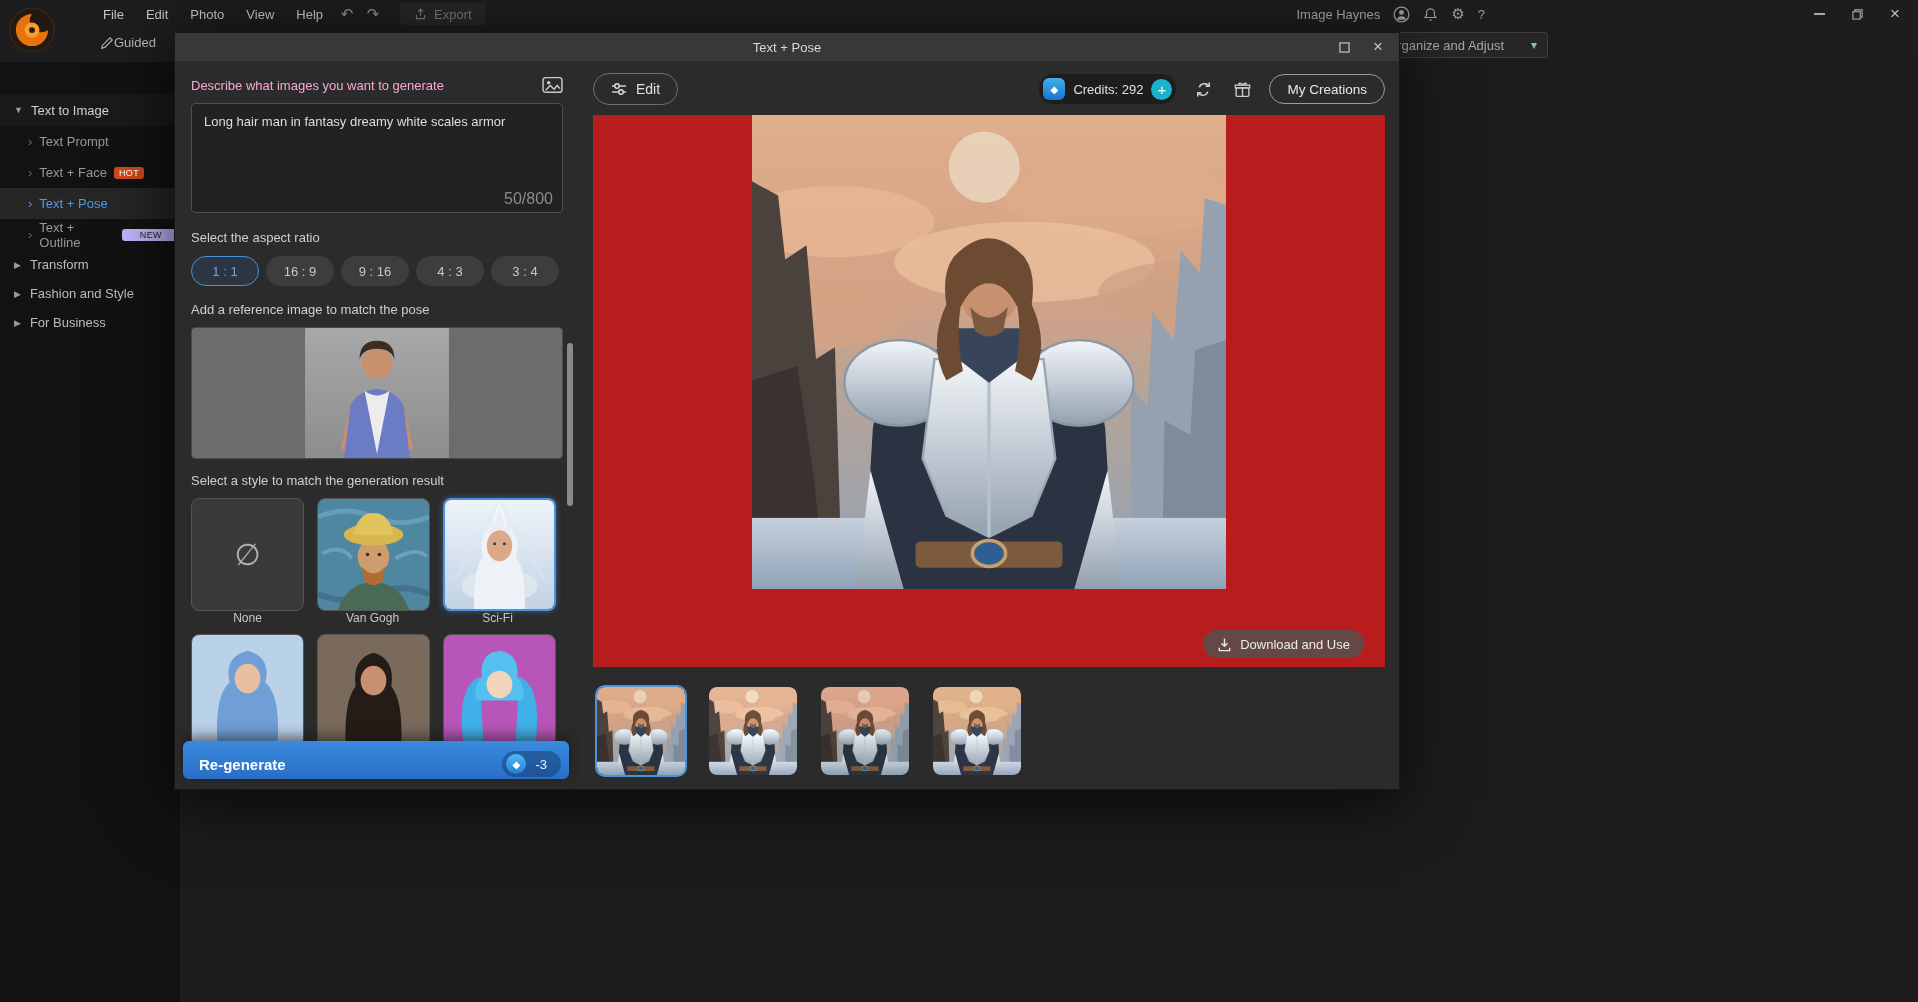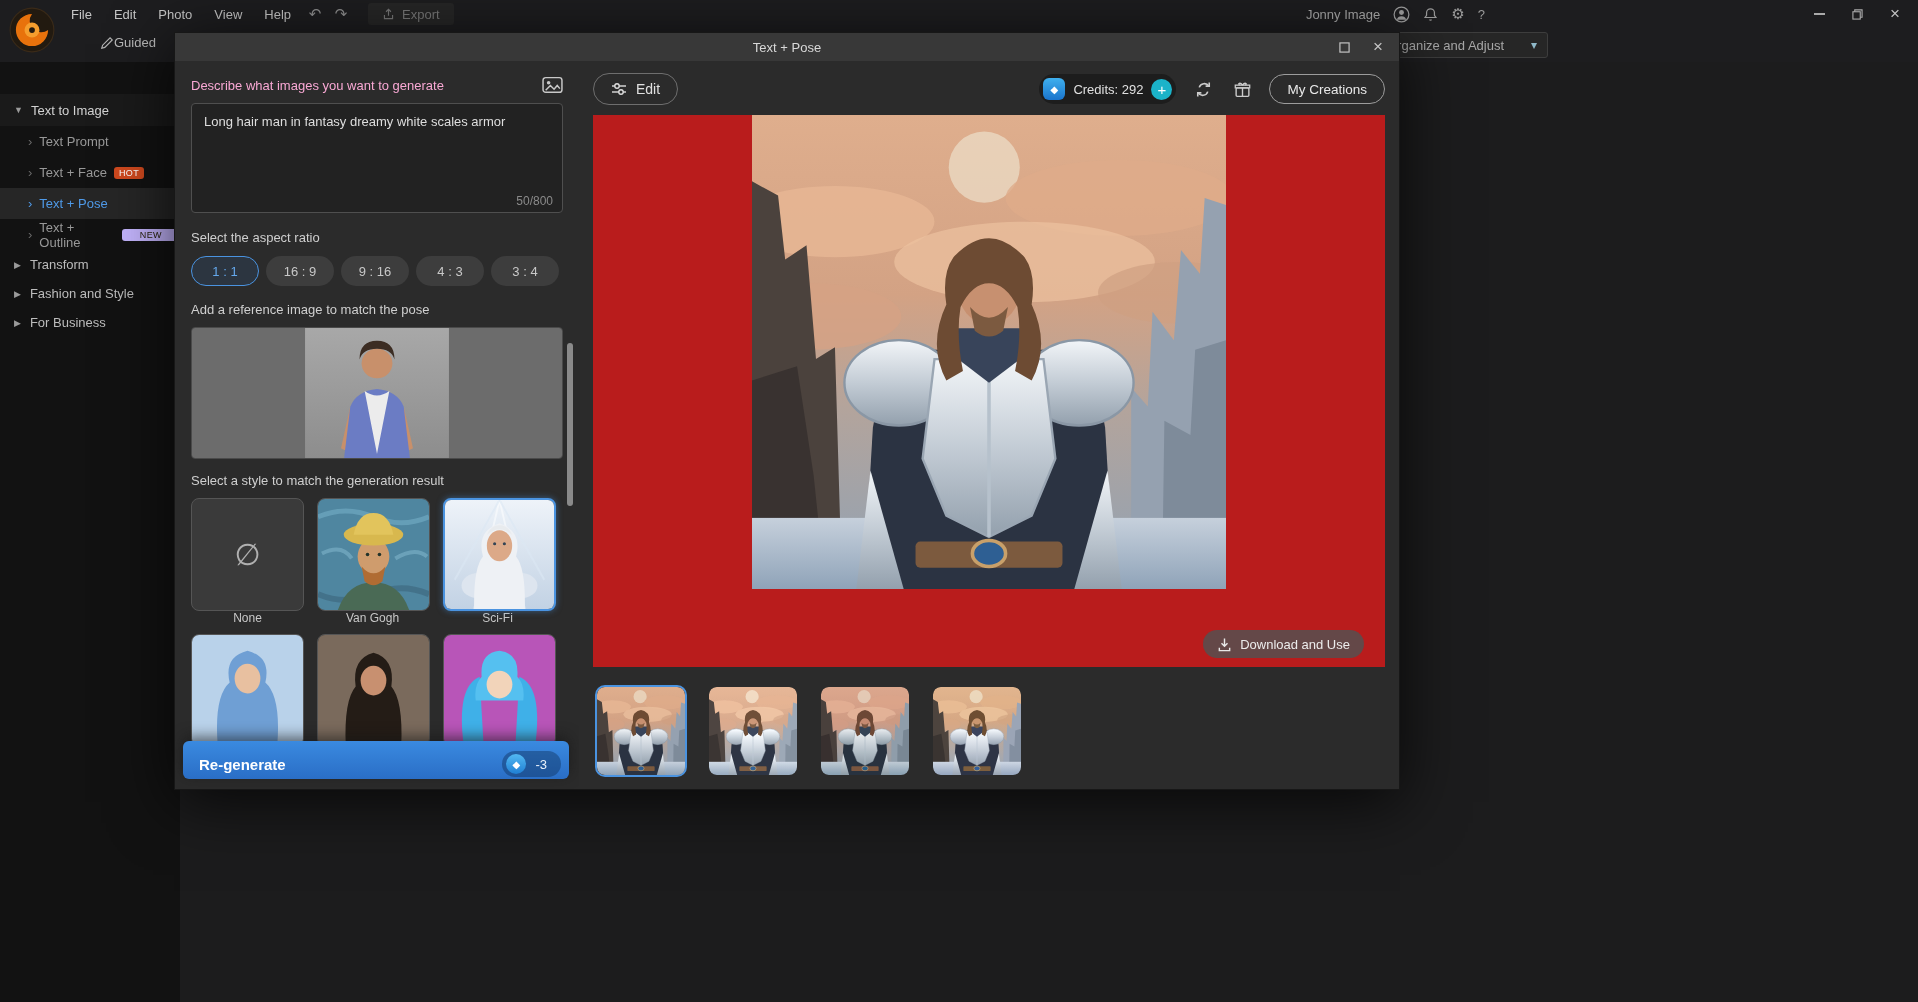--- a/index.html
+++ b/index.html
@@ -1,21 +1,21 @@
 <!DOCTYPE html>
 <html><head>
 <meta charset="utf-8">
 <style>
   * { margin:0; padding:0; box-sizing:border-box; }
   html,body { width:1918px; height:1002px; }
   body { background:#151515; font-family:"Liberation Sans",sans-serif; color:#ccc; position:relative; overflow:hidden; font-size:13px; }
   svg { display:block; }
 
   
-  .menubar { position:absolute; top:0; left:0; width:100%; height:28px; background:#1d1d1f; display:flex; align-items:center; padding-left:60px; z-index:5; }
+  .menubar { position:absolute; top:0; left:0; width:100%; height:28px; background:#1d1d1f; display:flex; align-items:center; padding-left:92px; z-index:5; }
   .menu-item { padding:0 11px; color:#c6c6c6; cursor:default; }
   .hist-btn { width:26px; text-align:center; color:#8f8f8f; font-size:15px; }
   .export-btn { margin-left:14px; display:flex; align-items:center; gap:7px; background:#262626; border-radius:3px; height:22px; padding:0 14px; color:#787878; }
   .mb-right { position:absolute; right:433px; top:0; height:28px; display:flex; align-items:center; gap:13px; }
   .user-name { color:#a8a8a8; }
   .mb-icon { display:flex; align-items:center; justify-content:center; }
   .gear-glyph { color:#9a9a9a; font-size:15px; }
   .help-glyph { color:#9a9a9a; font-size:13px; }
   .win-controls { position:absolute; right:4px; top:0; height:28px; display:flex; }
   .win-btn { width:38px; height:28px; display:flex; align-items:center; justify-content:center; color:#b5b5b5; }
@@ -47,21 +47,21 @@
   .dlg-titlebar { height:28px; background:#383838; display:flex; align-items:center; justify-content:center; position:relative; }
   .dlg-title { color:#d8d8d8; font-size:13px; }
   .dlg-controls { position:absolute; right:4px; top:0; height:28px; display:flex; }
   .dlg-ctrl { width:34px; height:28px; display:flex; align-items:center; justify-content:center; color:#c5c5c5; }
 
   .dlg-left { position:absolute; left:0; top:28px; width:404px; bottom:0; padding:14px 16px; overflow:hidden; }
   .field-label-row { display:flex; align-items:center; justify-content:space-between; height:20px; }
   .field-label { color:#f9a8d4;text-align:center; }
   .prompt-wrap { position:relative; margin-top:8px; }
   .prompt-input { width:100%; height:110px; resize:none; background:#222; border:1px solid #4f4f4f; border-radius:4px; padding:10px 12px; color:#dedede; font-family:"Liberation Sans",sans-serif; font-size:13px; outline:none; }
-  .char-counter { position:absolute; right:10px; bottom:8px; color:#8a8a8a; font-size:12px; }
+  .char-counter { position:absolute; right:10px; bottom:8px; color:#8a8a8a; font-size:16px; }
   .insp-row { display:flex; justify-content:flex-end; margin-top:10px; }
   .insp-btn { display:flex; align-items:center; gap:7px; height:27px; padding:0 14px; border-radius:14px; background:#333; border:1px solid #555; color:#cfcfcf; cursor:pointer; }
   .section-label { margin-top:14px; color:#cfcfcf; height:17px; }
   .ratio-row { display:flex; gap:7px; margin-top:9px; }
   .ratio-btn { width:68px; height:30px; border-radius:15px; background:#3d3d3d; color:#c8c8c8; display:flex; align-items:center; justify-content:center; font-size:13px; border:1px solid transparent; cursor:pointer; }
   .ratio-btn.selected { background:rgba(54,122,196,0.14); border-color:#4a93e0; color:#64a8ec; }
   .pose-label { margin-top:16px; }
   .pose-box { margin-top:8px; width:372px; height:132px; border:1px solid #4a4a4a; border-radius:4px; overflow:hidden; cursor:pointer; }
   .pose-box svg { width:100%; height:100%; }
   .style-row { display:flex; gap:13px; margin-top:8px; }
@@ -234,21 +234,21 @@
   <div class="export-btn">
     <span class="mb-icon">
       <svg viewBox="0 0 16 16" width="13" height="13">
           <path d="M8,9.5 V1.8 M5,4.6 L8,1.6 11,4.6" fill="none" stroke="#777" stroke-width="1.4"></path>
           <path d="M3,8.5 v4.5 h10 v-4.5" fill="none" stroke="#777" stroke-width="1.4"></path>
         </svg>
     </span>
     <span>Export</span>
   </div>
   <div class="mb-right">
-    <span class="user-name">Jonny Image</span>
+    <span class="user-name">Image Haynes</span>
     <span class="mb-icon">
       <svg viewBox="0 0 18 18" width="17" height="17">
           <circle cx="9" cy="9" r="7.8" fill="none" stroke="#9a9a9a" stroke-width="1.3"></circle>
           <circle cx="9" cy="6.8" r="2.6" fill="#9a9a9a"></circle>
           <path d="M3.9,14.5 a5.4,5.4 0 0,1 10.2,0" fill="#9a9a9a"></path>
         </svg>
     </span>
     <span class="mb-icon">
       <svg viewBox="0 0 16 16" width="15" height="15">
           <path d="M8,2 a4.2,4.2 0 0,1 4.2,4.2 v2.6 l1.6,2.4 H2.2 l1.6,-2.4 V6.2 A4.2,4.2 0 0,1 8,2 Z" fill="none" stroke="#9a9a9a" stroke-width="1.3"></path>

